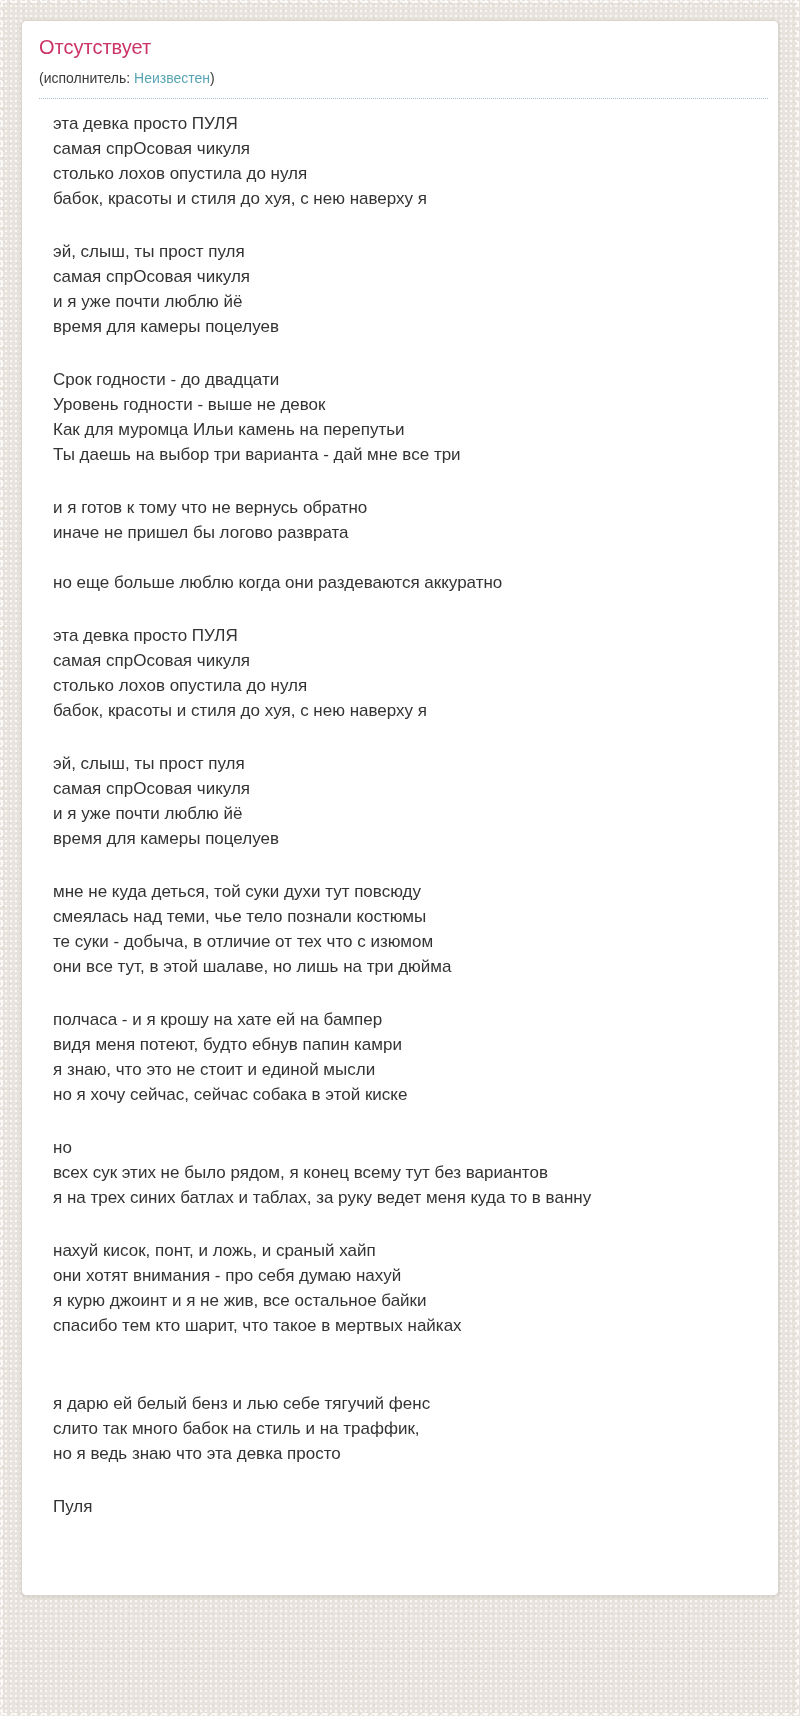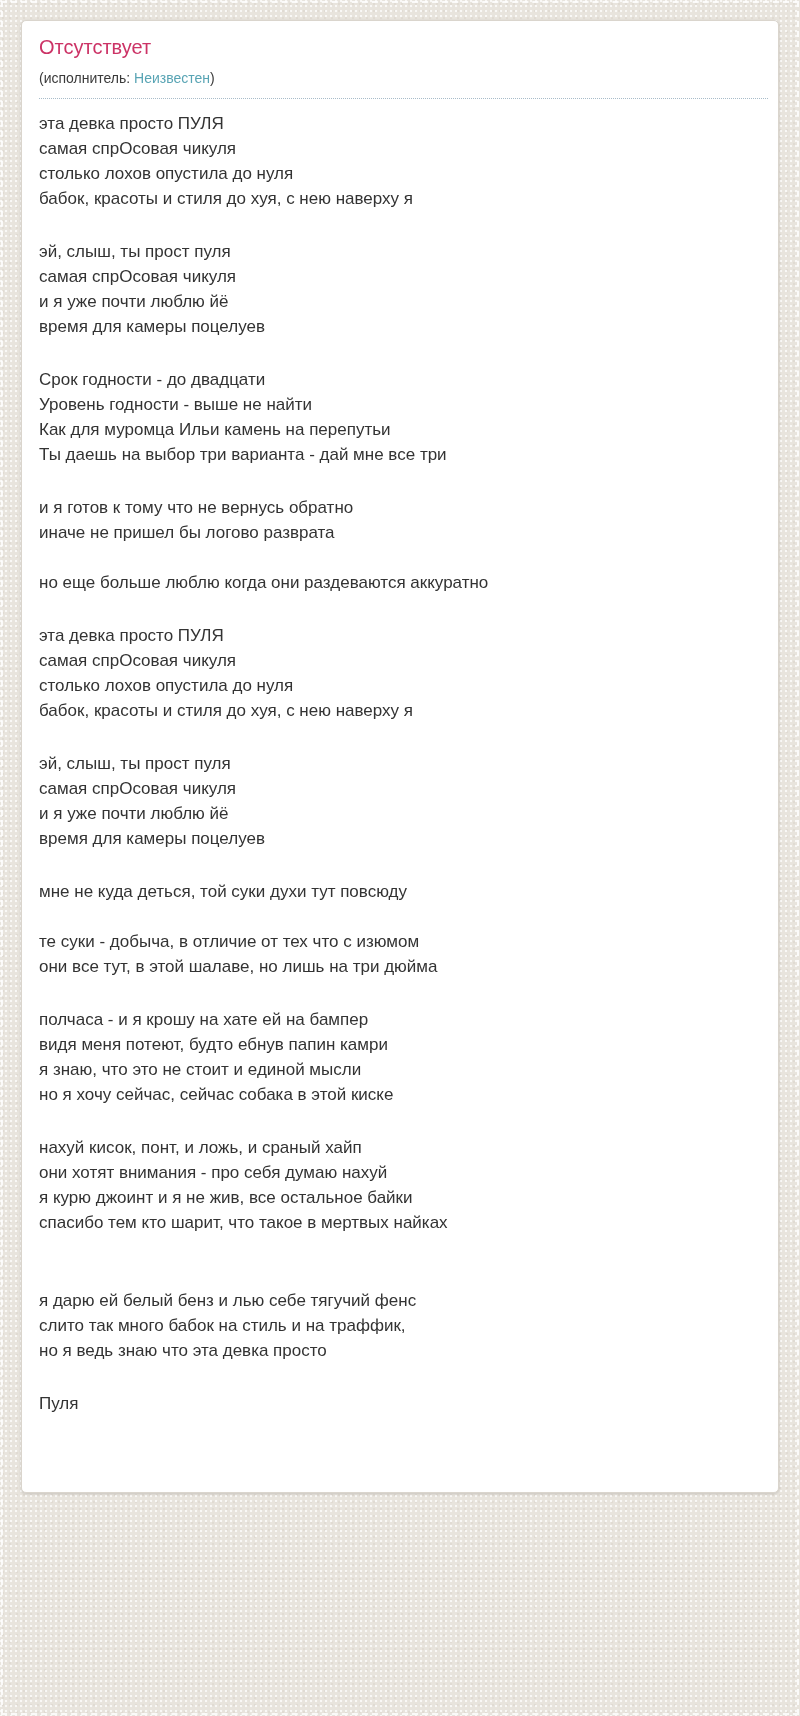--- a/index.html
+++ b/index.html
@@ -62,39 +62,40 @@
   }
 
   .lyrics {
     margin-top: 12px;
     color: var(--text-color, #333333);
     font-size: 17px;
     line-height: 25px;
   }
 
   .lyrics p {
-    margin: 0 0 28px 0;
+    margin: 0 0 28px 14px;
   }
 </style>
 </head>
 <body>
 
 <div class="edge-frame"></div>
 
 <div class="card">
   <h1 class="song-title">Отсутствует</h1>
 
   <div class="artist-line"><span>(исполнитель: </span><a class="artist-link">Неизвестен</a><span>)</span></div>
 
   <div class="lyrics" id="lyrics">
       <p><span>эта девка просто ПУЛЯ</span><br><span>самая спрОсовая чикуля</span><br><span>столько лохов опустила до нуля</span><br><span>бабок, красоты и стиля до хуя, с нею наверху я</span></p>
       <p><span>эй, слыш, ты прост пуля</span><br><span>самая спрОсовая чикуля</span><br><span>и я уже почти люблю йё</span><br><span>время для камеры поцелуев</span></p>
-      <p><span>Срок годности - до двадцати</span><br><span>Уровень годности - выше не найти</span><br><span>Как для муромца Ильи камень на перепутьи</span><br><span>Ты даешь на выбор три варианта - дай мне все три</span></p>
+      <p><span>Срок годности - до двадцати</span><br><span>Уровень годности - выше не девок</span><br><span>Как для муромца Ильи камень на перепутьи</span><br><span>Ты даешь на выбор три варианта - дай мне все три</span></p>
       <p><span>и я готов к тому что не вернусь обратно</span><br><span>иначе не пришел бы логово разврата</span><br><br><span>но еще больше люблю когда они раздеваются аккуратно</span></p>
       <p><span>эта девка просто ПУЛЯ</span><br><span>самая спрОсовая чикуля</span><br><span>столько лохов опустила до нуля</span><br><span>бабок, красоты и стиля до хуя, с нею наверху я</span></p>
       <p><span>эй, слыш, ты прост пуля</span><br><span>самая спрОсовая чикуля</span><br><span>и я уже почти люблю йё</span><br><span>время для камеры поцелуев</span></p>
-      <p><span>мне не куда деться, той суки духи тут повсюду</span><br><br><span>те суки - добыча, в отличие от тех что с изюмом</span><br><span>они все тут, в этой шалаве, но лишь на три дюйма</span></p>
+      <p><span>мне не куда деться, той суки духи тут повсюду</span><br><span>смеялась над теми, чье тело познали костюмы</span><br><span>те суки - добыча, в отличие от тех что с изюмом</span><br><span>они все тут, в этой шалаве, но лишь на три дюйма</span></p>
       <p><span>полчаса - и я крошу на хате ей на бампер</span><br><span>видя меня потеют, будто ебнув папин камри</span><br><span>я знаю, что это не стоит и единой мысли</span><br><span>но я хочу сейчас, сейчас собака в этой киске</span></p>
+      <p><span>но</span><br><span>всех сук этих не было рядом, я конец всему тут без вариантов</span><br><span>я на трех синих батлах и таблах, за руку ведет меня куда то в ванну</span></p>
       <p><span>нахуй кисок, понт, и ложь, и сраный хайп</span><br><span>они хотят внимания - про себя думаю нахуй</span><br><span>я курю джоинт и я не жив, все остальное байки</span><br><span>спасибо тем кто шарит, что такое в мертвых найках</span></p>
       <p><br><span>я дарю ей белый бенз и лью себе тягучий фенс</span><br><span>слито так много бабок на стиль и на траффик,</span><br><span>но я ведь знаю что эта девка просто</span></p>
       <p><span>Пуля</span></p>
     </div>
 </div>
 
 </body></html>

